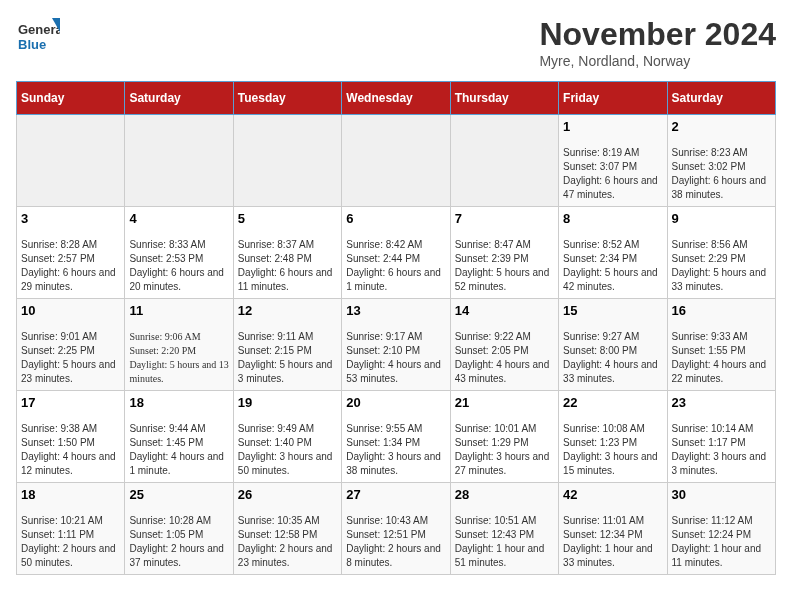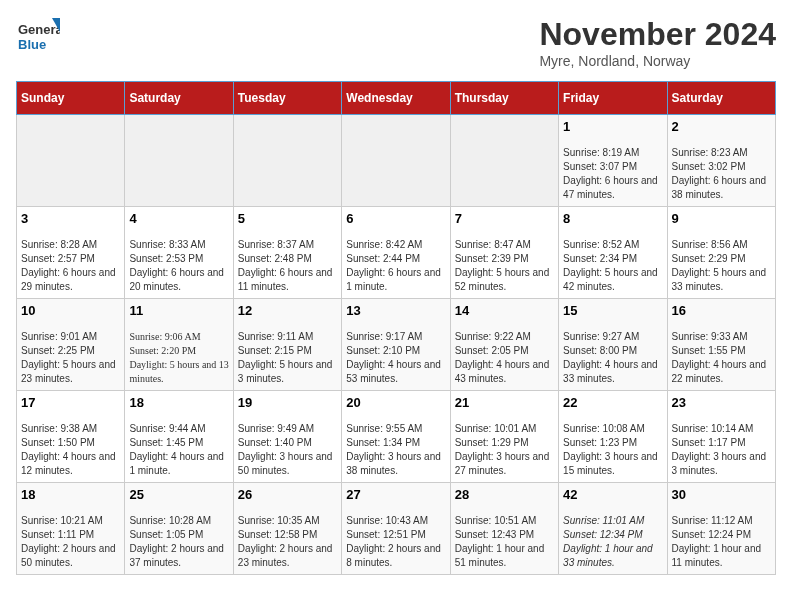--- a/index.html
+++ b/index.html
@@ -284,21 +284,21 @@
 Daylight: 2 hours and 8 minutes.</div>
         </td>
         <td>
           <span class="day-num">28</span>
           <div class="day-info" style="white-space: pre-line;">Sunrise: 10:51 AM
 Sunset: 12:43 PM
 Daylight: 1 hour and 51 minutes.</div>
         </td>
         <td>
           <span class="day-num">42</span>
-          <div class="day-info" style="white-space: pre-line; font-style: italic;">Sunrise: 11:01 AM
+          <div class="day-info" style="white-space: pre-line;">Sunrise: 11:01 AM
 Sunset: 12:34 PM
 Daylight: 1 hour and 33 minutes.</div>
         </td>
         <td>
           <span class="day-num">30</span>
           <div class="day-info" style="white-space: pre-line;">Sunrise: 11:12 AM
 Sunset: 12:24 PM
 Daylight: 1 hour and 11 minutes.</div>
         </td>
       </tr>

